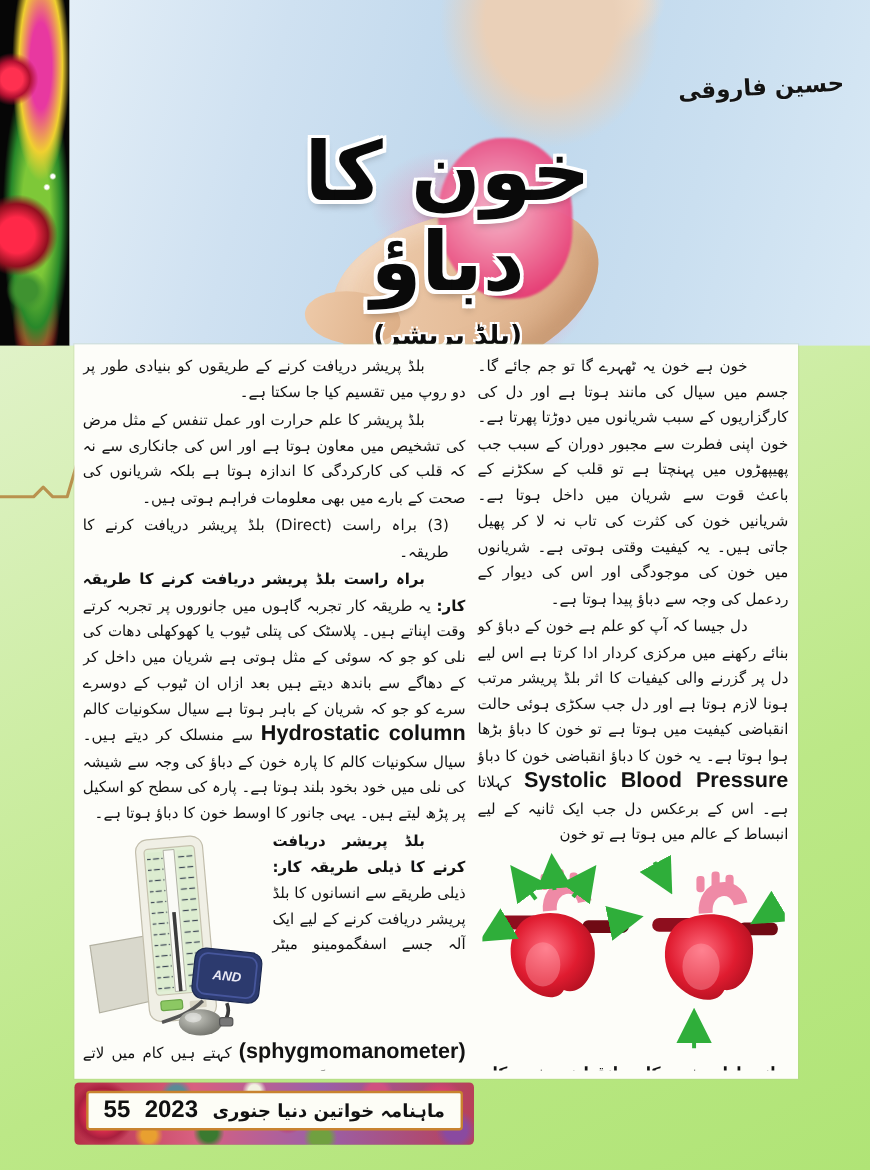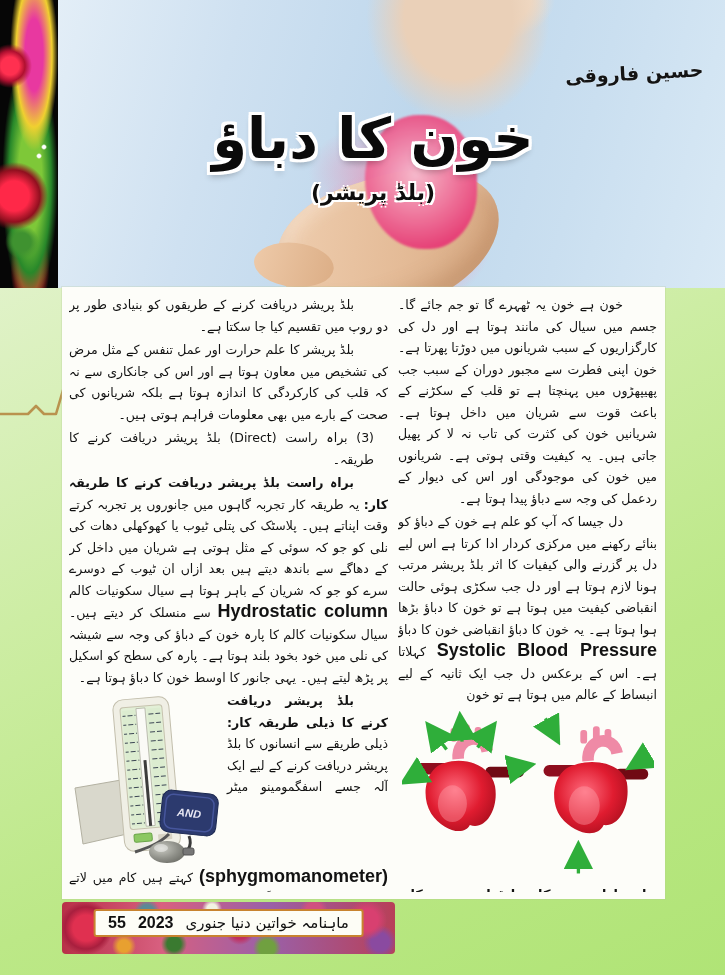--- a/index.html
+++ b/index.html
@@ -29,21 +29,21 @@
     background:linear-gradient(115deg,#f0d0b2,#e4bb97 55%,#d5a67f);transform:rotate(-18deg);
     box-shadow:inset 0 -14px 26px rgba(150,90,50,.33), inset 8px 6px 18px rgba(255,240,225,.6);}
   .hand:after{content:"";position:absolute;left:-26px;top:36px;width:80px;height:44px;border-radius:50%;
     background:linear-gradient(100deg,#eecaa9,#dcae86);transform:rotate(24deg);}
   .rose{position:absolute;left:46%;top:40%;width:112px;height:134px;border-radius:50% 50% 45% 55%;
     background:radial-gradient(circle at 45% 45%,#f7b8cd,#ef6f9a 45%,#e73d77 76%,#d92a64);
     filter:blur(1px);opacity:.95;}
   .author{position:absolute;right:22px;top:62px;font-size:19px;font-weight:bold;color:#141414;
     transform:rotate(-3deg);text-shadow:0 0 2px rgba(255,255,255,.5);}
   .title-block{position:absolute;left:120px;top:108px;width:390px;text-align:center;}
-  .title{margin:0;font-size:56px;line-height:1.1;font-weight:bold;color:#0a0a0a;
+  .title{margin:0;font-size:68px;line-height:1.1;font-weight:bold;color:#0a0a0a;
     text-shadow:-3px -3px 0 #fff,3px -3px 0 #fff,-3px 3px 0 #fff,3px 3px 0 #fff,0 -3px 0 #fff,0 3px 0 #fff,-3px 0 0 #fff,3px 0 0 #fff,0 5px 6px rgba(0,0,0,.25);}
   .subtitle{margin-top:10px;font-size:22px;font-weight:bold;color:#0d0d0d;
     text-shadow:-2px -2px 0 #fff,2px -2px 0 #fff,-2px 2px 0 #fff,2px 2px 0 #fff;}
   
   .ecg{position:absolute;left:0;top:372px;}
   
   .content{position:absolute;left:62px;top:287px;width:603px;height:612px;background:#fdfdf9;
     overflow:hidden;box-shadow:0 0 0 1px rgba(180,200,150,.25);}
   .col{position:absolute;top:7px;direction:rtl;text-align:justify;color:#121212;
     font-size:12.5px;line-height:21.5px;}
@@ -71,22 +71,22 @@
       radial-gradient(circle at 150px 7px,#f2f2e2 0 5px,rgba(242,242,226,0) 10px),
       radial-gradient(circle at 205px 46px,#70a040 0 8px,rgba(112,160,64,0) 14px),
       radial-gradient(circle at 112px 42px,#3a7a30 0 7px,rgba(58,122,48,0) 13px),
       radial-gradient(circle at 252px 9px,#d05080 0 8px,rgba(208,80,128,0) 14px),
       radial-gradient(circle at 178px 28px,#c03060 0 9px,rgba(192,48,96,0) 15px),
       radial-gradient(circle at 85px 10px,#5a8a96 0 7px,rgba(90,138,150,0) 13px),
       linear-gradient(90deg,#b83048,#d86080 30%,#9a60a8 62%,#b84058);}
   .footer-box{position:absolute;left:50%;top:7px;transform:translateX(-50%);
     background:#fdfdf6;border:2px solid #c8832f;border-radius:3px;padding:3px 13px;
     display:flex;direction:rtl;align-items:center;gap:12px;white-space:nowrap;}
-  .footer-box .mag{font-size:15px;font-weight:normal;color:#111;}
-  .footer-box .num{font-family:"Liberation Sans",sans-serif;font-size:16px;font-weight:bold;color:#111;}
+  .footer-box .mag{font-size:15px;font-weight:bold;color:#111;}
+  .footer-box .num{font-family:"Liberation Sans",sans-serif;font-size:20px;font-weight:bold;color:#111;}
 </style>
 </head>
 <body>
 
 <div class="page">
 
   <div class="side-strip"></div>
 
   <div class="photo">
     <div class="hand"></div>

